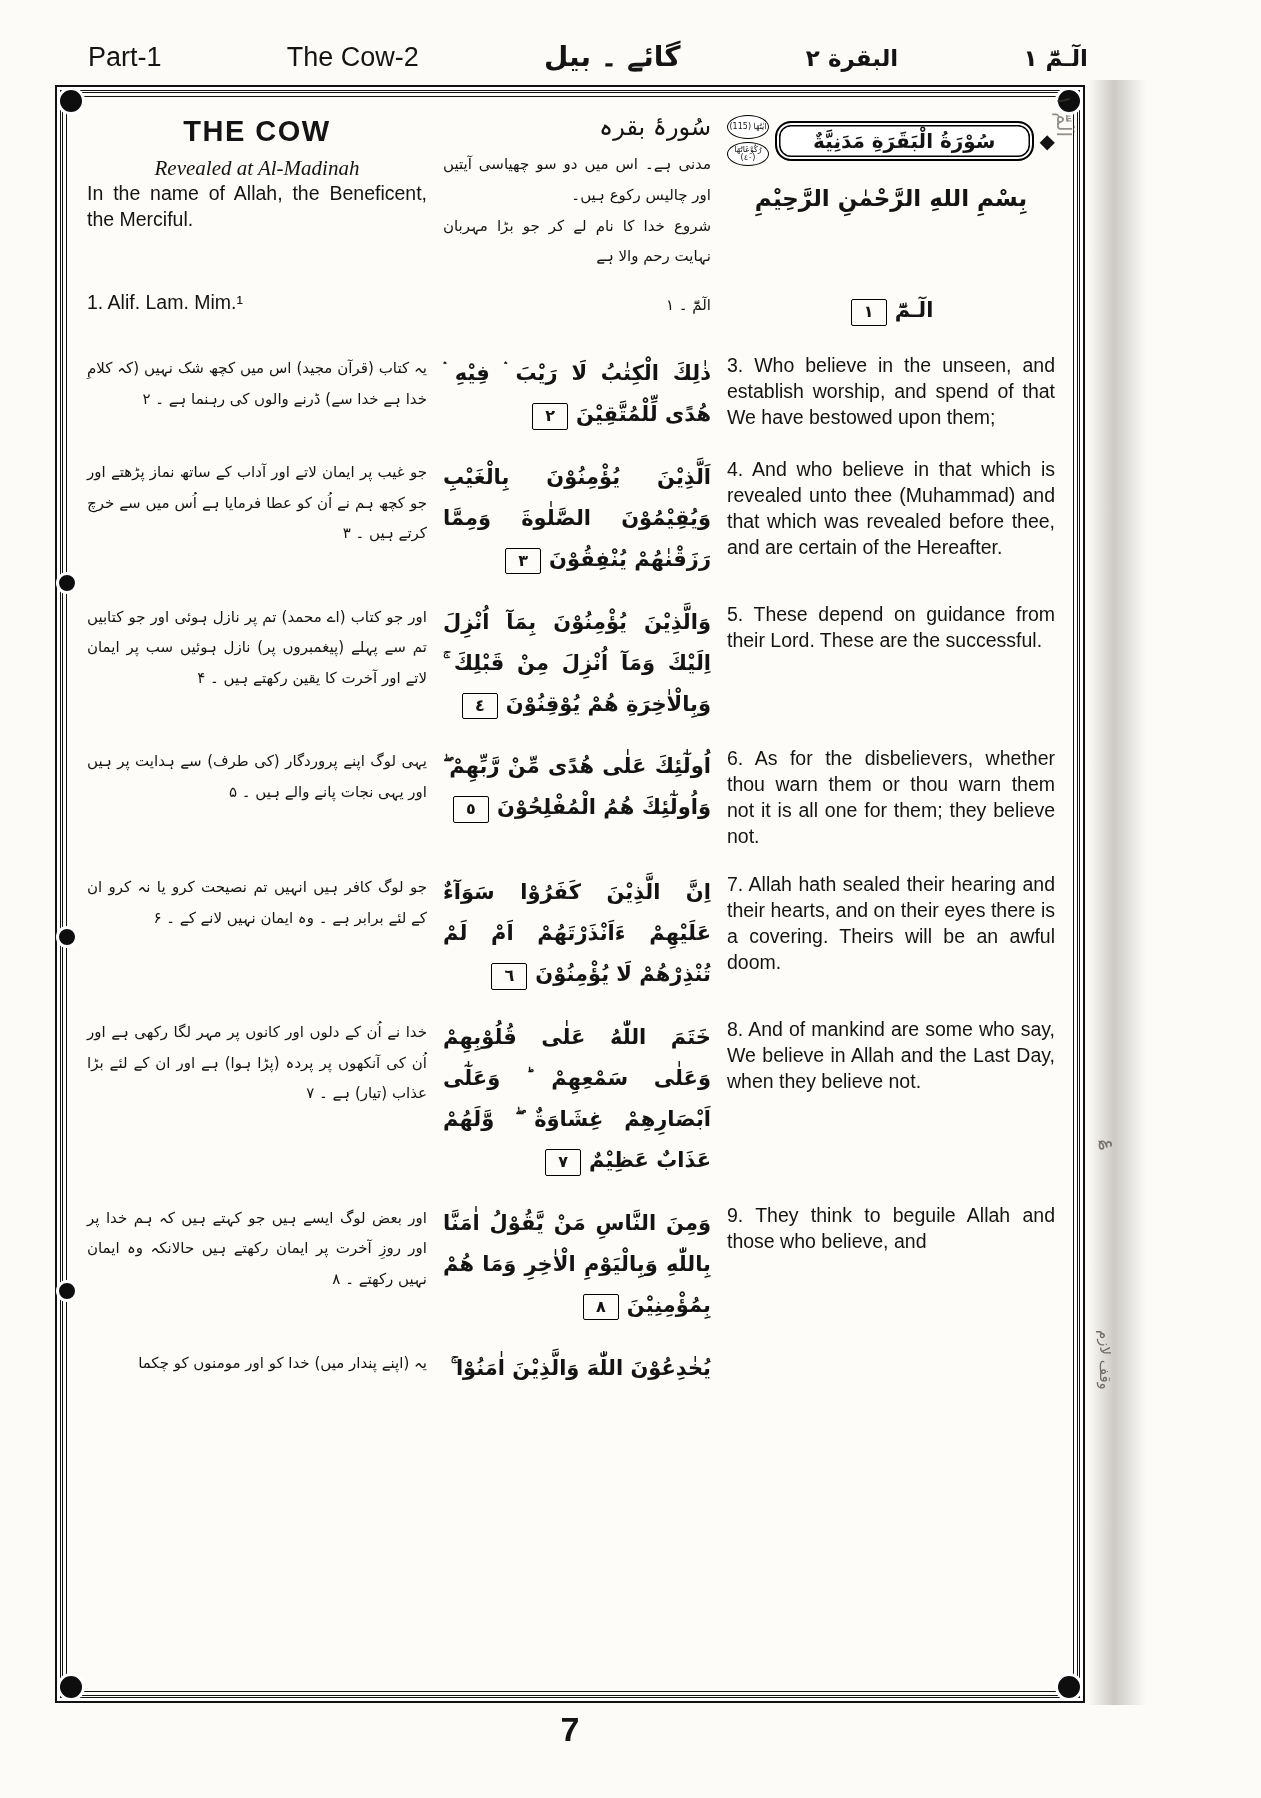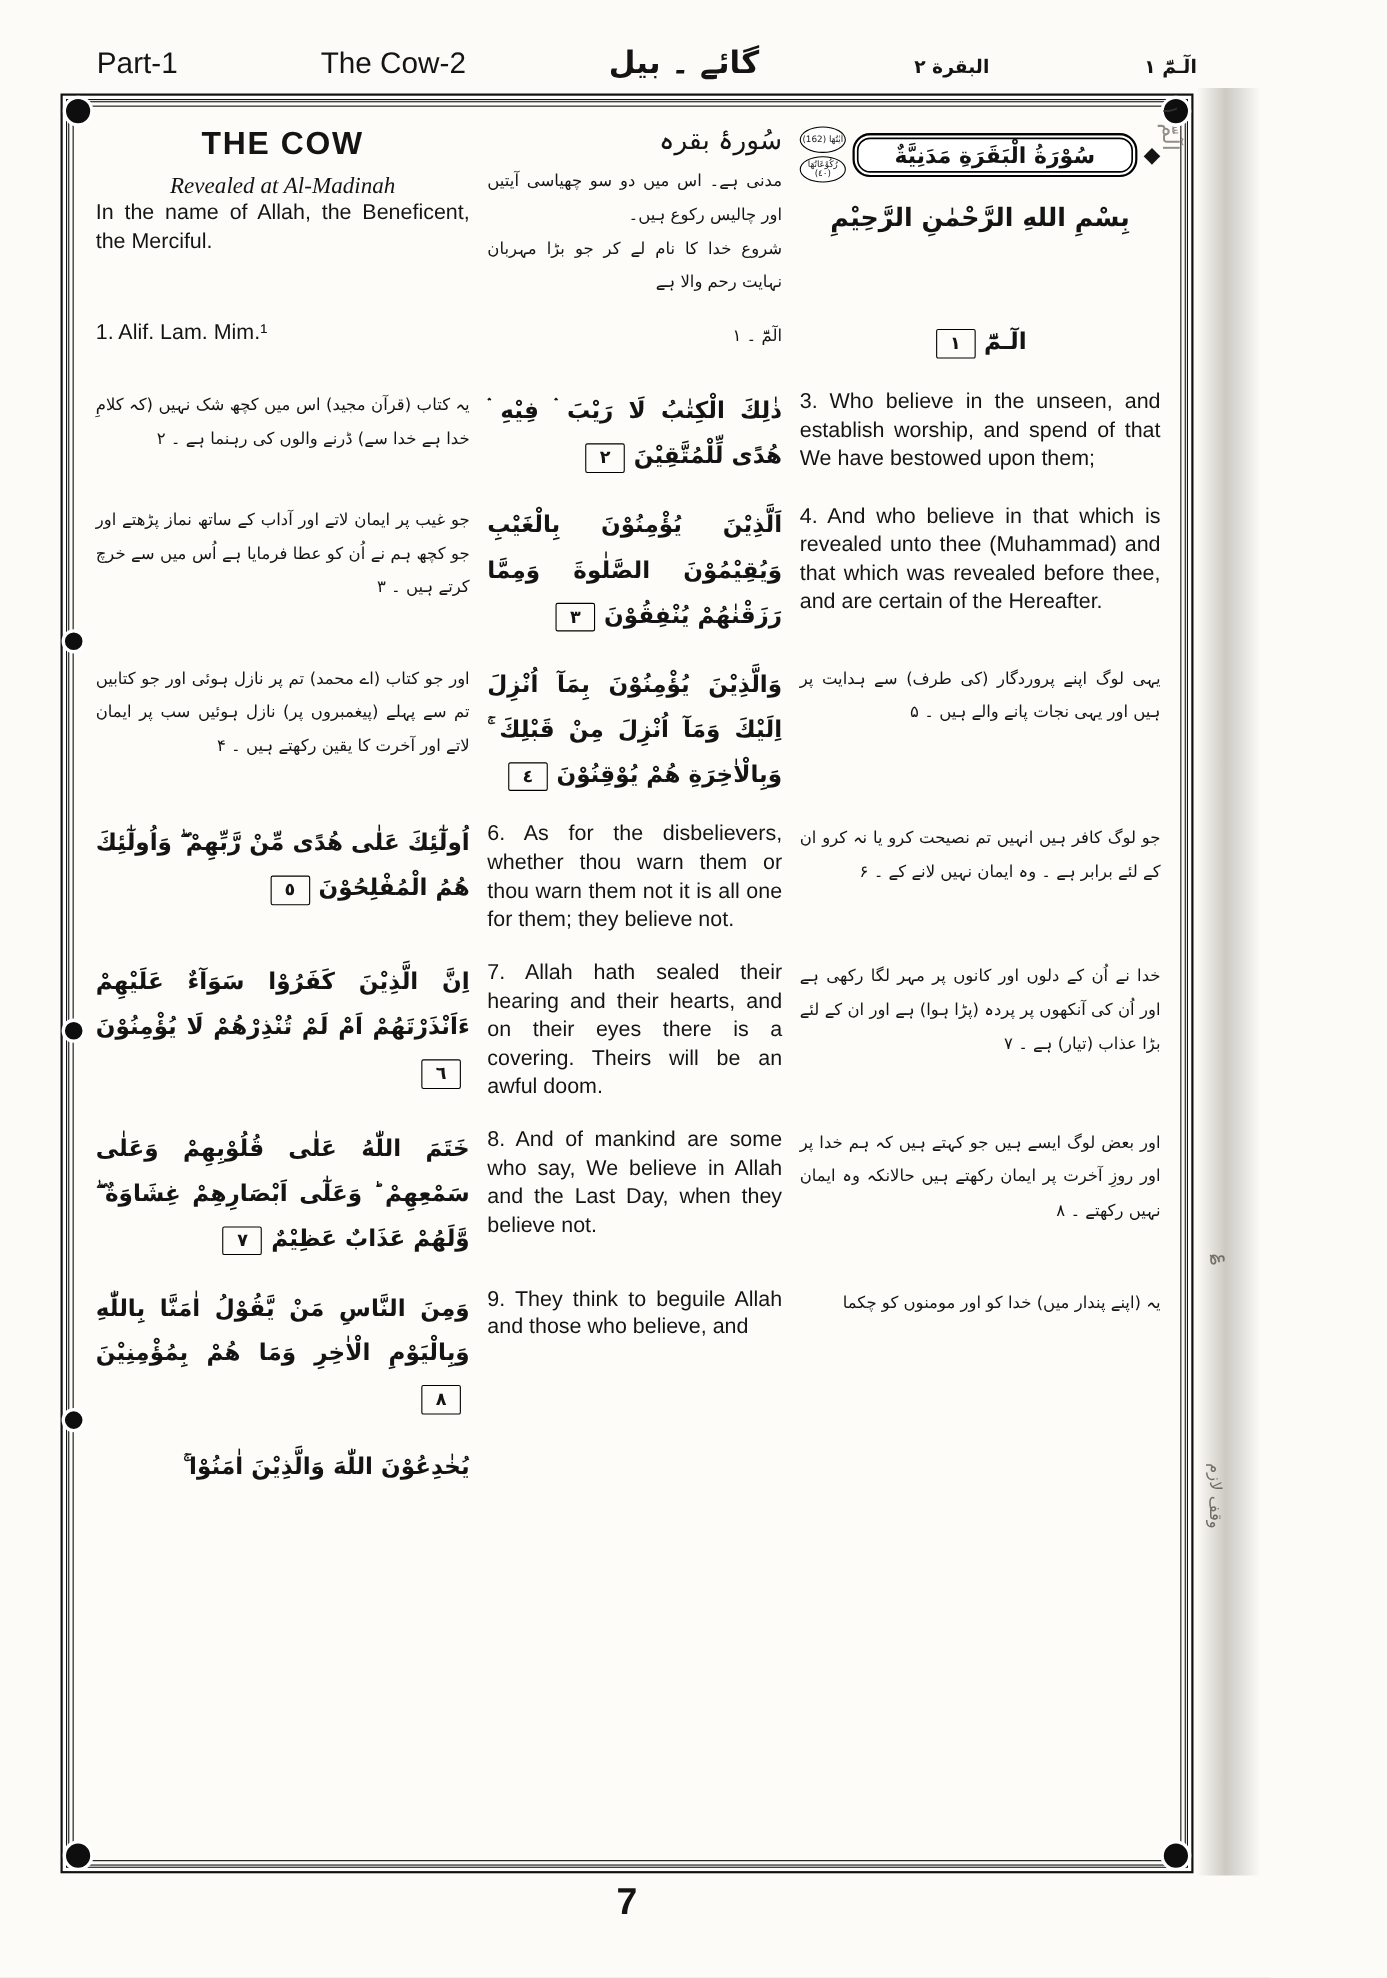--- a/index.html
+++ b/index.html
@@ -10,21 +10,21 @@
     font-family:"Liberation Sans",sans-serif;
     color:#141414;
     overflow:hidden;
   }
   
   .top-header{
     position:absolute;top:40px;left:88px;width:1000px;
     display:flex;justify-content:space-between;align-items:baseline;
     font-size:27px;
   }
-  .top-header .ar-head{font-family:"DejaVu Sans",sans-serif;font-weight:bold;font-size:17px;direction:rtl;margin-left:11px;}
+  .top-header .ar-head{font-family:"DejaVu Sans",sans-serif;font-weight:bold;font-size:23px;direction:rtl;}
   .top-header .ur-head{font-family:"DejaVu Sans",sans-serif;font-weight:bold;font-size:28px;direction:rtl;}
 
   
   .frame-wrap{position:absolute;top:85px;left:55px;width:1030px;height:1618px;}
   .frame-outer{height:100%;box-sizing:border-box;border:2px solid #111;padding:3px;background:#fff;}
   .frame-band{
     height:100%;box-sizing:border-box;position:relative;
     background-color:#0e0e0e;
     background-image:radial-gradient(circle, rgba(255,255,255,.95) 1.1px, rgba(255,255,255,0) 1.8px);
     background-size:10px 10px;
@@ -124,21 +124,21 @@
               <div>
                 <div class="ur-title">سُورۂ بقرہ</div>
                 <div class="ur">مدنی ہے۔ اس میں دو سو چھیاسی آیتیں اور چالیس رکوع ہیں۔</div>
                 <div class="ur">شروع خدا کا نام لے کر جو بڑا مہربان نہایت رحم والا ہے</div>
               </div>
               <div>
                 <div class="cartouche">
                   <span class="cartouche-ornament">◆</span>
                   <div class="cartouche-body">سُوْرَةُ الْبَقَرَةِ مَدَنِيَّةٌ</div>
                   <div class="medallions">
-                    <div class="medallion">اٰيٰتُهَا (162)</div>
+                    <div class="medallion">اٰيٰتُهَا (115)</div>
                     <div class="medallion">رُكُوْعَاتُهَا (٤٠)</div>
                   </div>
                 </div>
                 <div class="ar-bismillah">بِسْمِ اللهِ الرَّحْمٰنِ الرَّحِيْمِ</div>
               </div>
             </div>
 
             <div class="verses">
 
               <div class="en">1. Alif. Lam. Mim.¹</div>
@@ -149,20 +149,21 @@
               <div class="ar"><span>ذٰلِكَ الْكِتٰبُ لَا رَيْبَ ۛ فِيْهِ ۛ هُدًى لِّلْمُتَّقِيْنَ</span><span class="ayah-badge">٢</span></div>
 
               <div class="en">3. Who believe in the unseen, and establish worship, and spend of that We have bestowed upon them;</div>
               <div class="ur">جو غیب پر ایمان لاتے اور آداب کے ساتھ نماز پڑھتے اور جو کچھ ہم نے اُن کو عطا فرمایا ہے اُس میں سے خرچ کرتے ہیں ۔ ۳</div>
               <div class="ar"><span>اَلَّذِيْنَ يُؤْمِنُوْنَ بِالْغَيْبِ وَيُقِيْمُوْنَ الصَّلٰوةَ وَمِمَّا رَزَقْنٰهُمْ يُنْفِقُوْنَ</span><span class="ayah-badge">٣</span></div>
 
               <div class="en">4. And who believe in that which is revealed unto thee (Muhammad) and that which was revealed before thee, and are certain of the Hereafter.</div>
               <div class="ur">اور جو کتاب (اے محمد) تم پر نازل ہوئی اور جو کتابیں تم سے پہلے (پیغمبروں پر) نازل ہوئیں سب پر ایمان لاتے اور آخرت کا یقین رکھتے ہیں ۔ ۴</div>
               <div class="ar"><span>وَالَّذِيْنَ يُؤْمِنُوْنَ بِمَآ اُنْزِلَ اِلَيْكَ وَمَآ اُنْزِلَ مِنْ قَبْلِكَ ۚ وَبِالْاٰخِرَةِ هُمْ يُوْقِنُوْنَ</span><span class="ayah-badge">٤</span></div>
 
+              <div class="en">5. These depend on guidance from their Lord. These are the successful.</div>
               <div class="ur">یہی لوگ اپنے پروردگار (کی طرف) سے ہدایت پر ہیں اور یہی نجات پانے والے ہیں ۔ ۵</div>
               <div class="ar"><span>اُولٰٓئِكَ عَلٰى هُدًى مِّنْ رَّبِّهِمْ ۖ وَاُولٰٓئِكَ هُمُ الْمُفْلِحُوْنَ</span><span class="ayah-badge">٥</span></div>
 
               <div class="en">6. As for the disbelievers, whether thou warn them or thou warn them not it is all one for them; they believe not.</div>
               <div class="ur">جو لوگ کافر ہیں انہیں تم نصیحت کرو یا نہ کرو ان کے لئے برابر ہے ۔ وہ ایمان نہیں لانے کے ۔ ۶</div>
               <div class="ar"><span>اِنَّ الَّذِيْنَ كَفَرُوْا سَوَآءٌ عَلَيْهِمْ ءَاَنْذَرْتَهُمْ اَمْ لَمْ تُنْذِرْهُمْ لَا يُؤْمِنُوْنَ</span><span class="ayah-badge">٦</span></div>
 
               <div class="en">7. Allah hath sealed their hearing and their hearts, and on their eyes there is a covering. Theirs will be an awful doom.</div>
               <div class="ur">خدا نے اُن کے دلوں اور کانوں پر مہر لگا رکھی ہے اور اُن کی آنکھوں پر پردہ (پڑا ہوا) ہے اور ان کے لئے بڑا عذاب (تیار) ہے ۔ ۷</div>
               <div class="ar"><span>خَتَمَ اللّٰهُ عَلٰى قُلُوْبِهِمْ وَعَلٰى سَمْعِهِمْ ؕ وَعَلٰٓى اَبْصَارِهِمْ غِشَاوَةٌ ۖ وَّلَهُمْ عَذَابٌ عَظِيْمٌ</span><span class="ayah-badge">٧</span></div>

